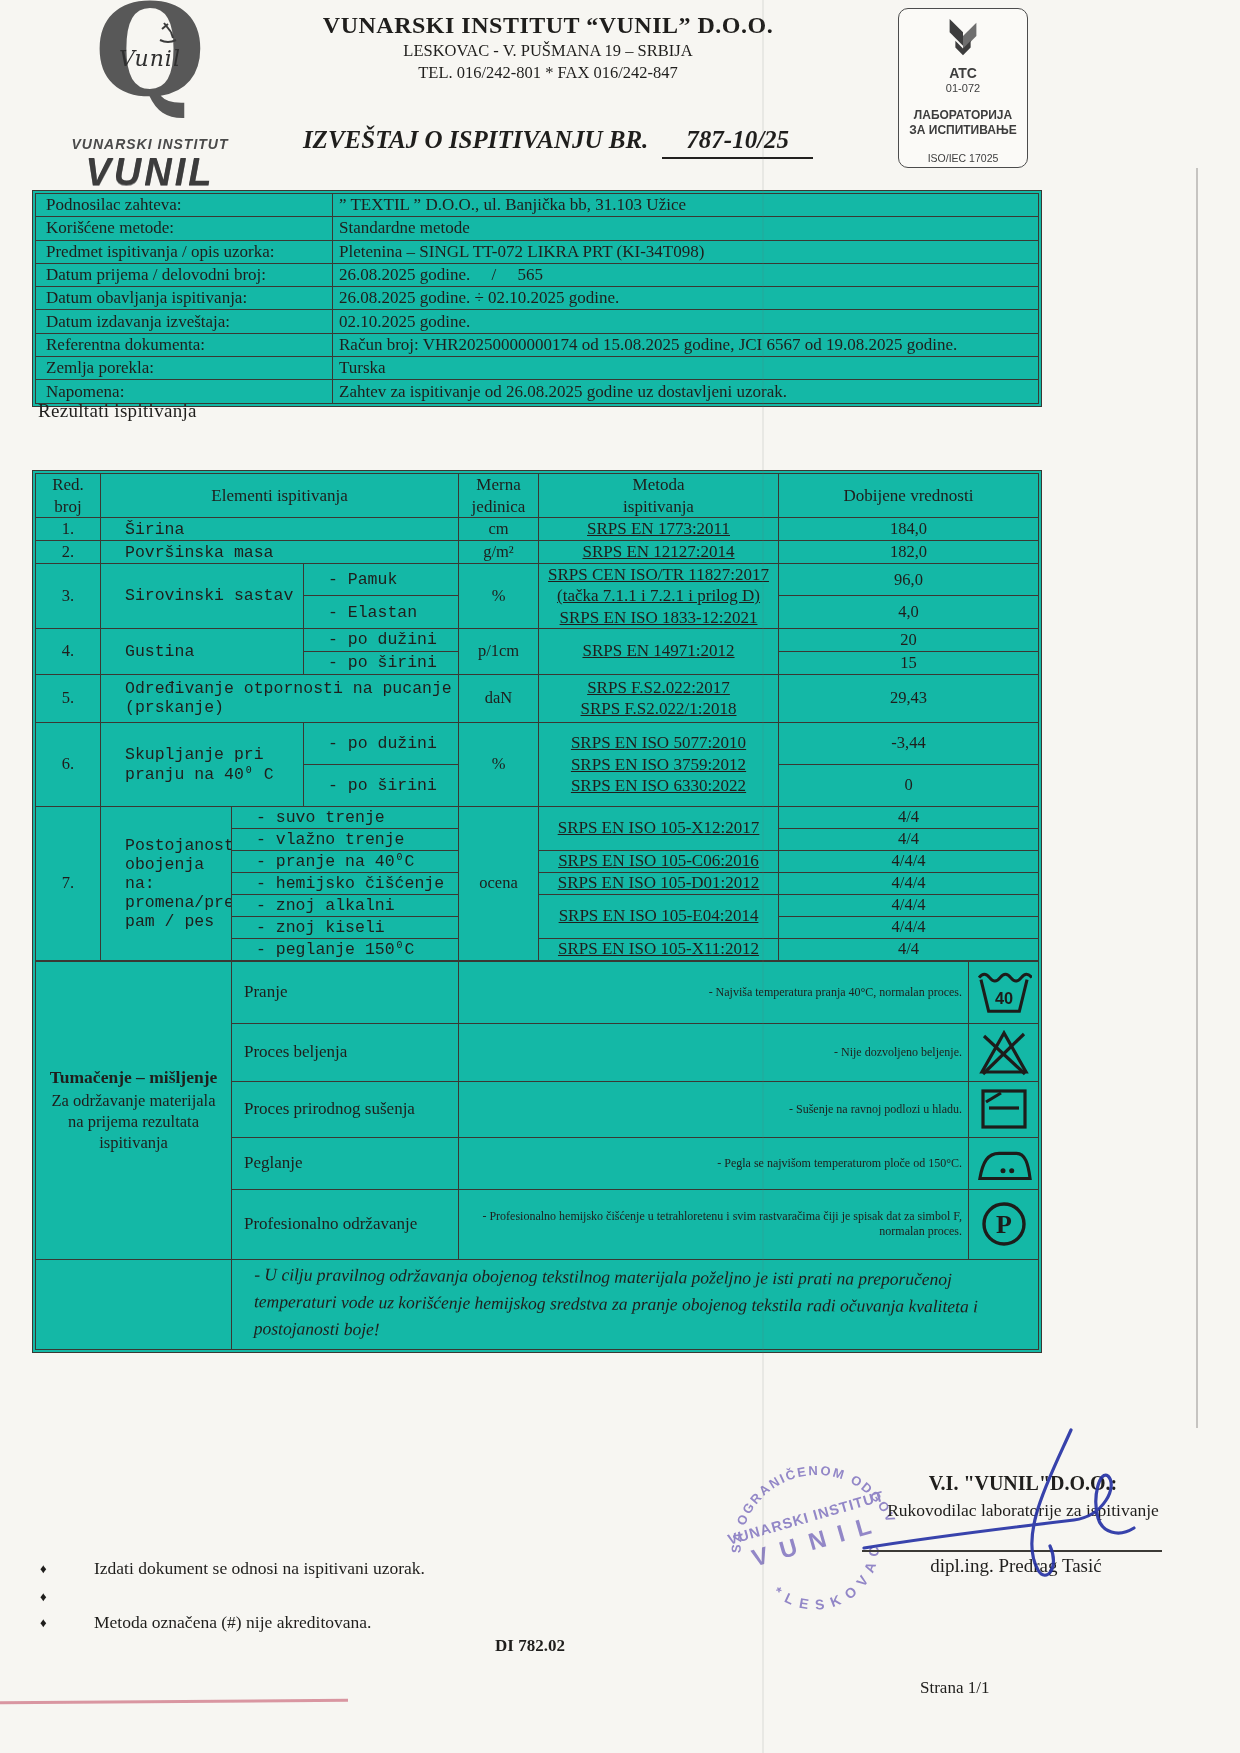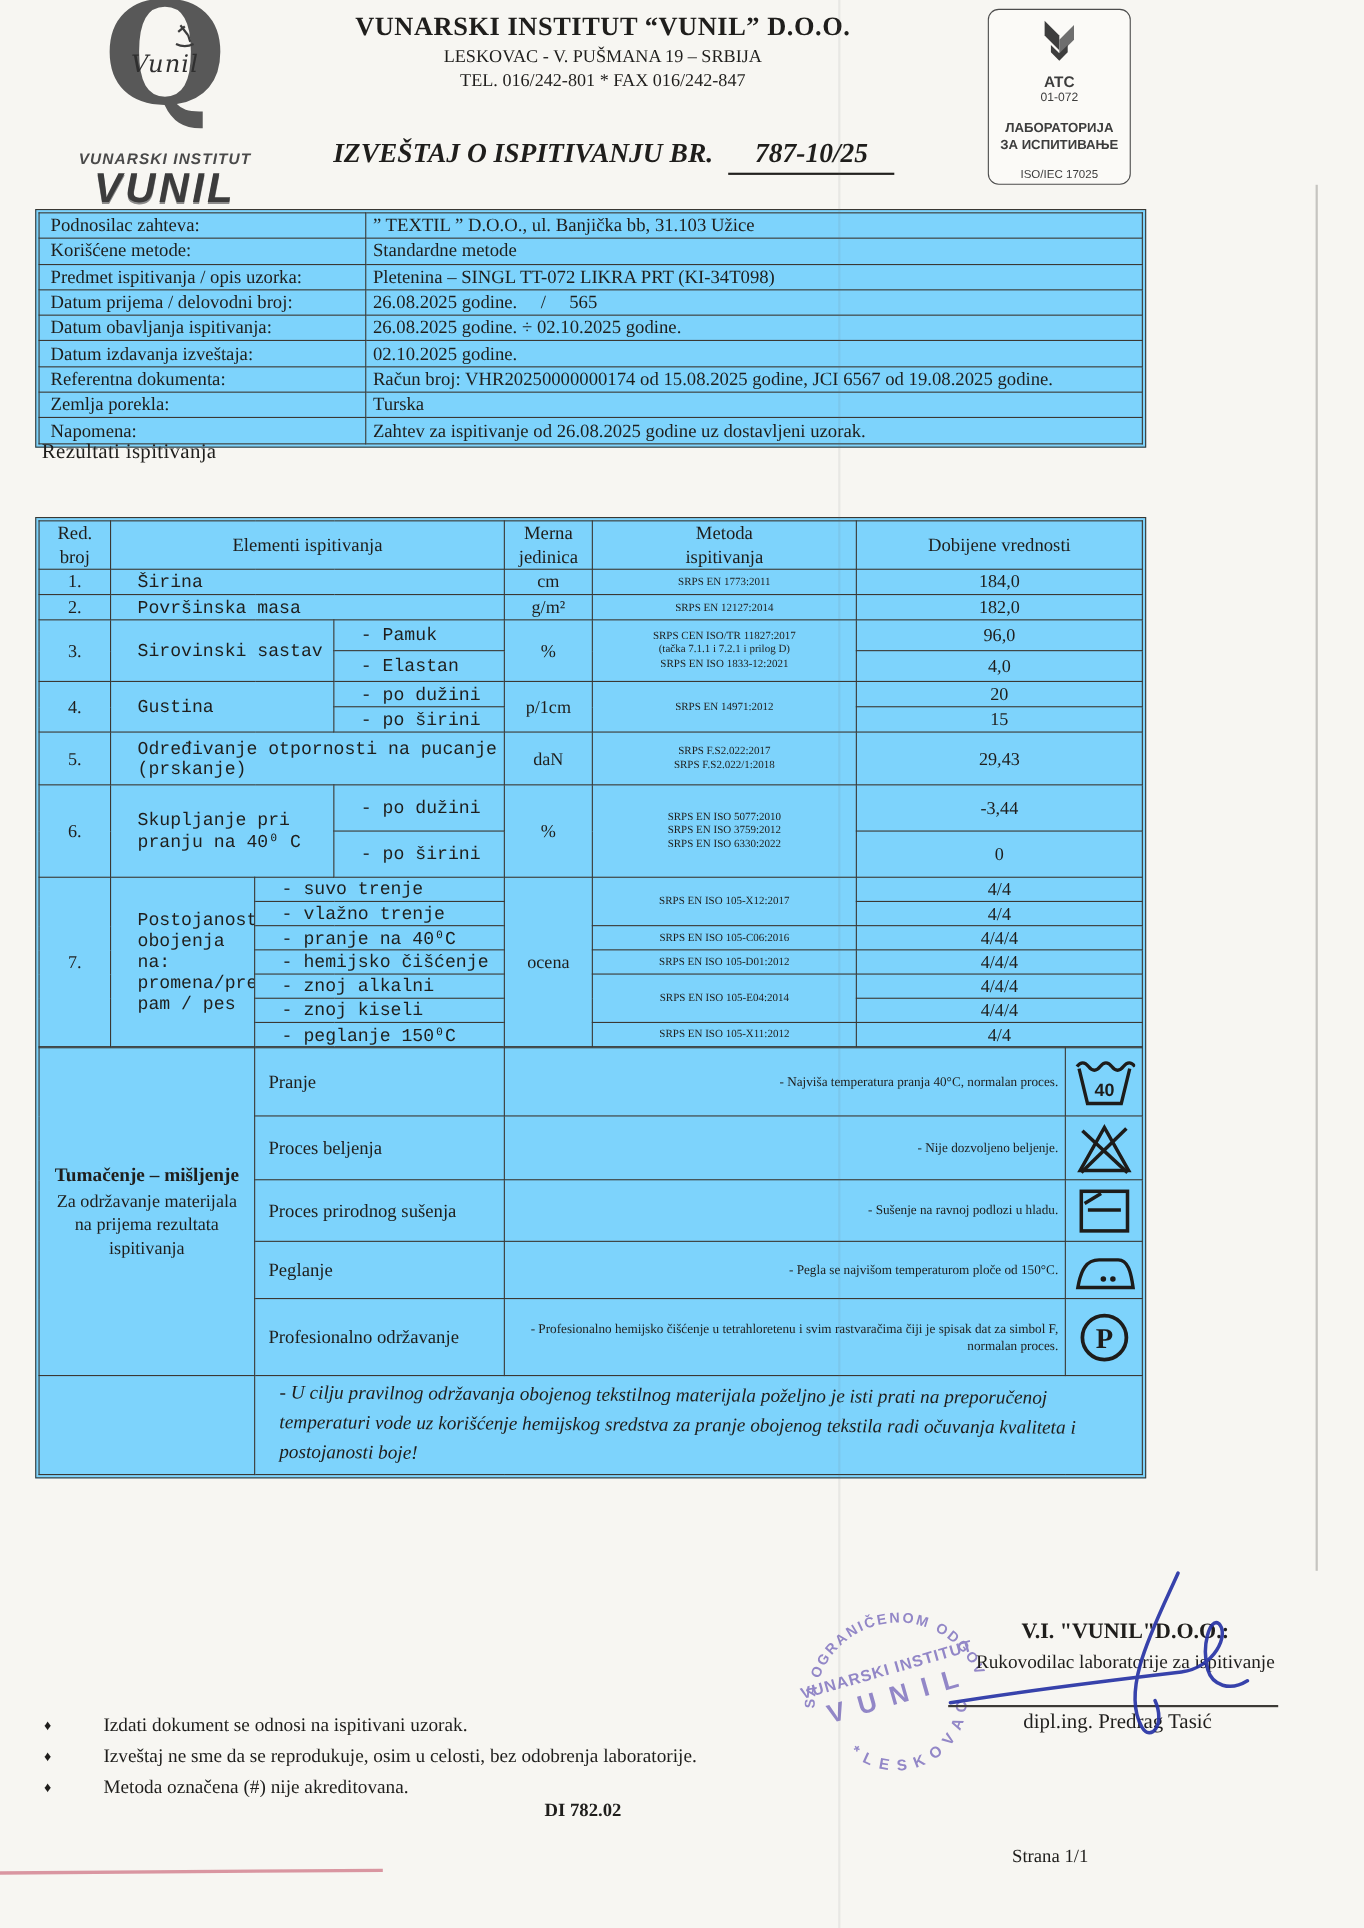--- a/index.html
+++ b/index.html
@@ -33,35 +33,35 @@
   .report-no{border-bottom:2.5px solid #22211f;padding:0 24px 3px 24px;}
   .atc-badge{left:898px;top:8px;width:130px;height:160px;border:1.6px solid #4c4c4c;
     border-radius:10px;text-align:center;font-family:"Liberation Sans",sans-serif;
     color:#3d3d3d;padding-top:8px;box-sizing:border-box;background:#fbfaf7;}
   .atc-label{font-weight:bold;font-size:14px;margin-top:2px;}
   .atc-code{font-size:11px;margin-top:1px;}
   .atc-l1,.atc-l2{font-size:12px;font-weight:bold;line-height:15px;}
   .atc-l1{margin-top:14px;}
   .atc-iso{font-size:10.5px;margin-top:14px;}
   
-  .dblwrap{border:1.6px solid #3a3833;padding:2px;background:#7dd3fc;box-sizing:border-box;}
+  .dblwrap{border:1.6px solid #3a3833;padding:2px;background:#14b8a6;box-sizing:border-box;}
   table{border-collapse:collapse;table-layout:fixed;width:100%;}
   td{border:1.6px solid #3a3833;padding:0 6px;font-size:16.5px;vertical-align:middle;
     overflow:hidden;}
   
   .info-tbl td{height:22.3px;}
   .info-lab{width:280px;padding-left:10px;font-size:17px;}
   .info-val{white-space:pre;font-size:17px;}
   
   .res-heading{left:38px;top:400px;font-size:19px;letter-spacing:.3px;}
   
   .bigwrap{left:32px;top:470px;width:1010px;}
   .c{text-align:center;}
   .el{padding-left:24px;font-family:Liberation Mono, monospace;}
-  .m{font-size:10px;}
+  .m{font-size:17px;text-decoration:underline;}
   .pre{white-space:pre-line;line-height:1.25;}
   .thead td{font-size:17px;}
   .h44{height:44px;}.h23{height:23px;}.h28{height:28px;}.h46{height:23px;}
   .h48{height:48px;}.h42{height:42px;}.h22{height:22px;}
   .ch62{height:62px;}.ch58{height:58px;}.ch56{height:56px;}.ch52{height:52px;}
   .ch70{height:70px;}.ch84{height:84px;}
   .tum{vertical-align:middle;}
   .tum-t{font-weight:bold;font-size:17.5px;text-align:center;}
   .tum-s{font-size:16.5px;text-align:center;margin-top:2px;line-height:1.3;}
   .proc{font-size:17px;padding-left:12px;}
@@ -414,21 +414,20 @@
   </g>
 </svg>
 
 <div class="abs bullets">
   <div class="bullet-row">
     <span class="bullet-glyph">♦</span>
     <span class="bullet-text">Izdati dokument se odnosi na ispitivani uzorak.</span>
   </div>
   <div class="bullet-row">
     <span class="bullet-glyph">♦</span>
-    <span class="bullet-text">Izveštaj ne sme da se reprodukuje, osim u celosti, bez odobrenja laboratorije.</span>
   </div>
   <div class="bullet-row">
     <span class="bullet-glyph">♦</span>
     <span class="bullet-text">Metoda označena (#) nije akreditovana.</span>
   </div>
 </div>
 
 <div class="abs di-code">DI 782.02</div>
 <div class="abs page-num">Strana 1/1</div>
 

